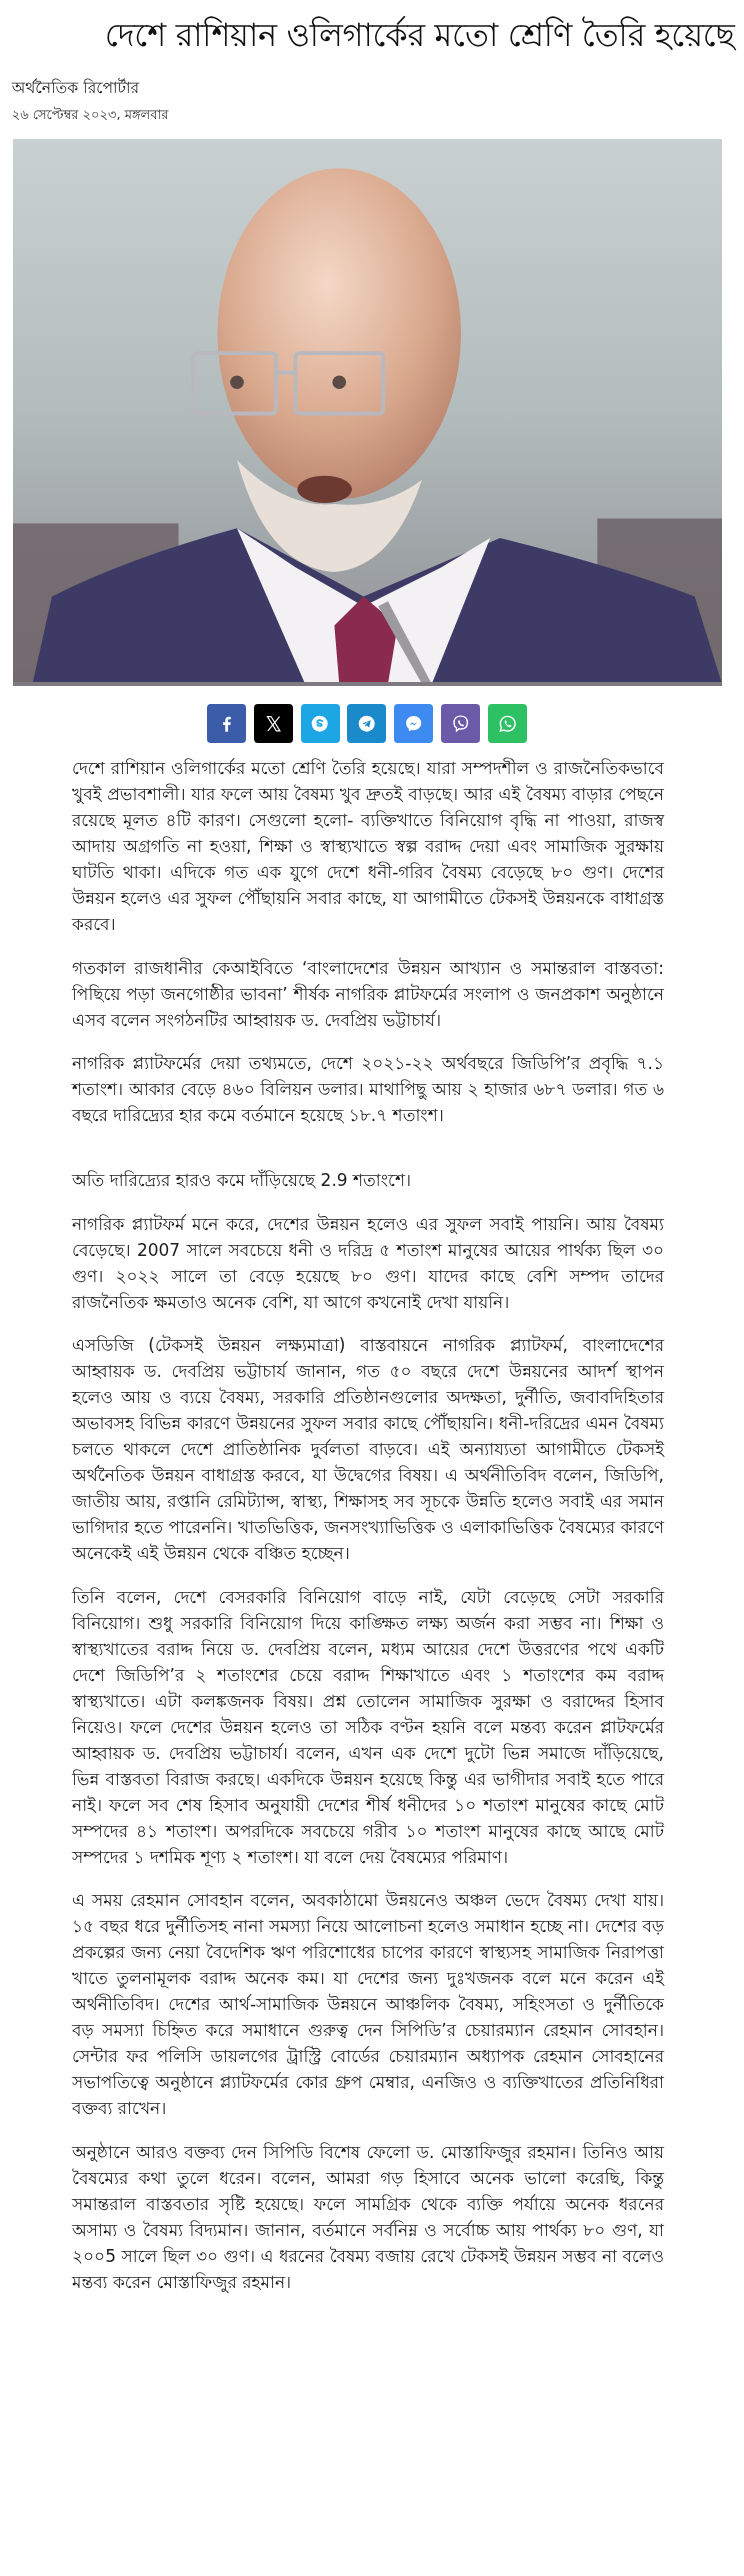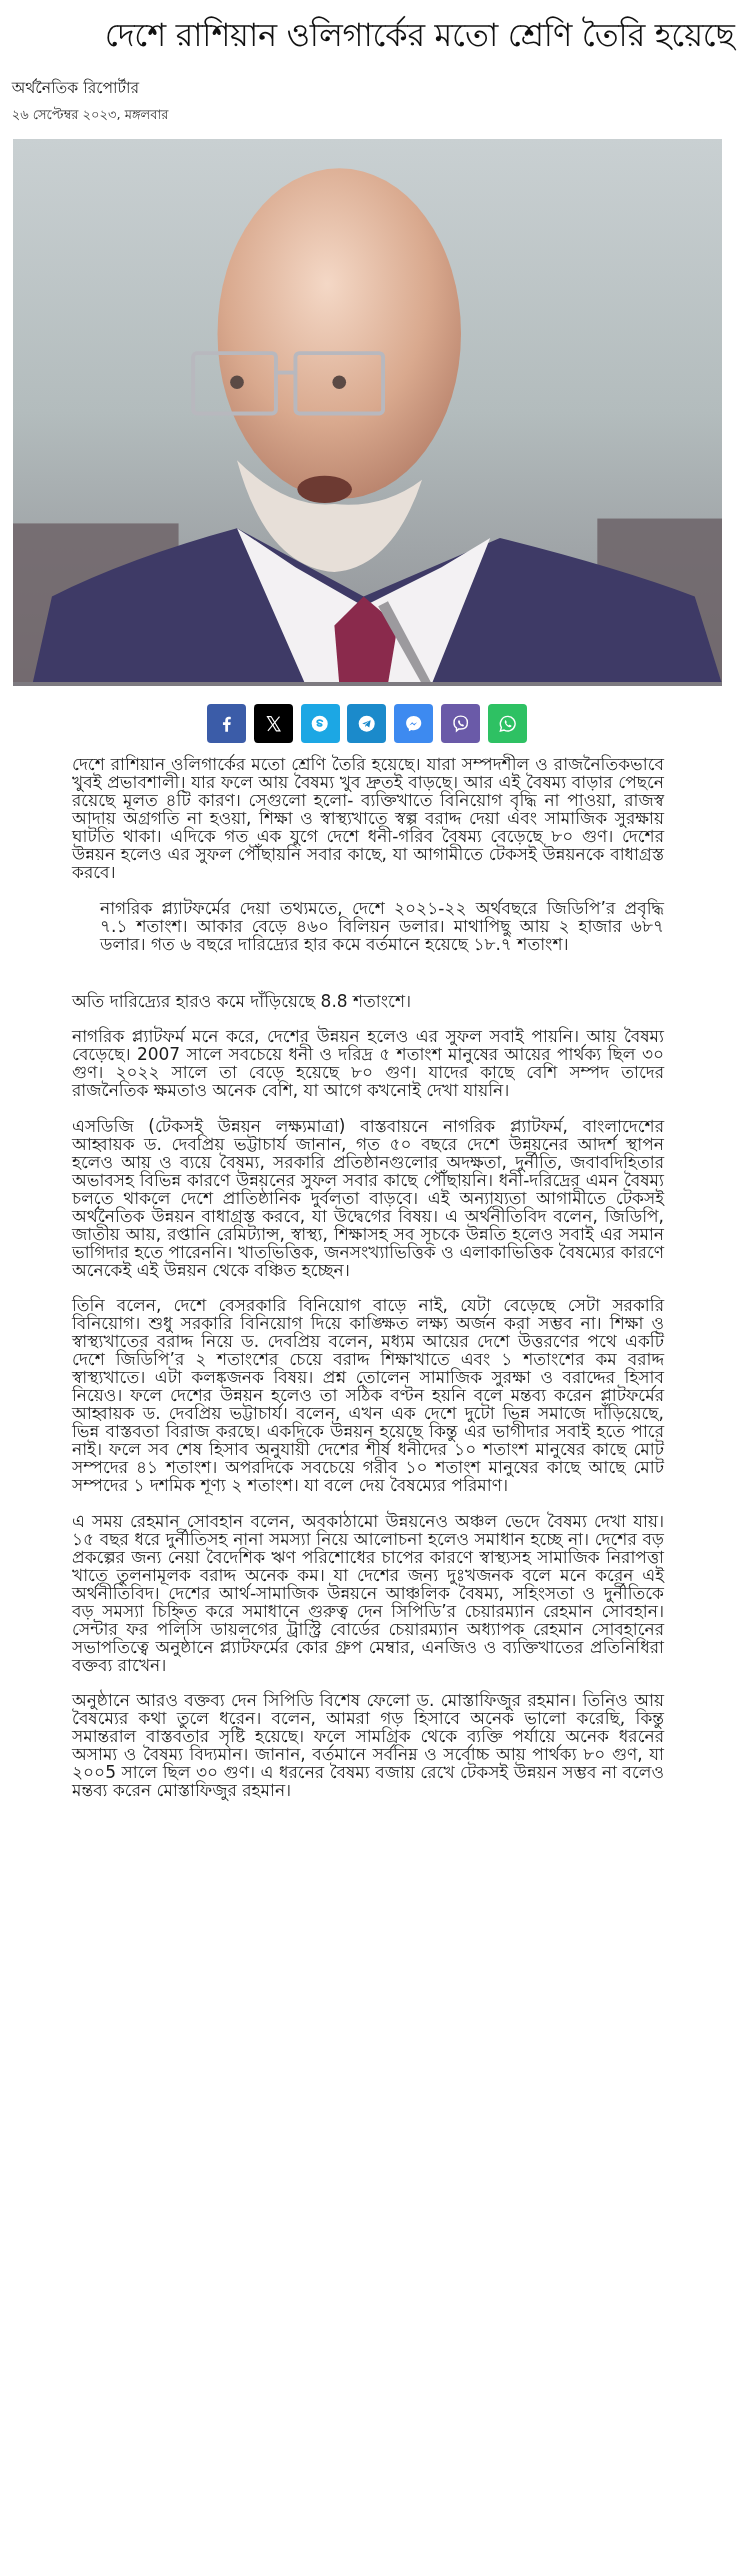--- a/index.html
+++ b/index.html
@@ -7,22 +7,22 @@
   .headline { position: absolute; left: 9.7px; top: 13.6px; width: 725px; font-size: 32px; line-height: 43px; font-weight: normal; margin: 0; color: #111; letter-spacing: -0.3px; white-space: nowrap; text-align: right; }
   .byline { position: absolute; left: 11.7px; top: 76px; font-size: 15.6px; color: #222; }
   .dateline { position: absolute; left: 11.7px; top: 105px; font-size: 13px; color: #333; }
   .photo { position: absolute; left: 12.7px; top: 139px; width: 709px; height: 545px; overflow: hidden; background: #b9c2c3; }
   .photo svg { display: block; width: 100%; height: 100%; }
   .photo-bottom { position: absolute; left: 12.7px; top: 682px; width: 709px; height: 3.9px; background: #7d7a80; }
   .share { position: absolute; left: 207px; top: 704px; display: flex; gap: 7.8px; }
   .share-btn { width: 39px; height: 39px; border-radius: 3.9px; display: flex; align-items: center; justify-content: center; cursor: pointer; }
   .share-btn svg { width: 21.4px; height: 21.4px; }
   .article { position: absolute; left: 72px; top: 755px; width: 592px; }
-  .article p { margin: 0 0 17.5px 0; font-size: 17px; line-height: 18px; text-align: justify; color: #1d1d1d; }
-  .article p.gap-after { margin-bottom: 39px; margin-left: 28px; }
+  .article p { margin: 0 0 17.5px 0; font-size: 17px; line-height: 26px; text-align: justify; color: #1d1d1d; }
+  .article p.gap-after { margin-bottom: 39px; }
 </style>
 </head>
 <body>
 
 <h1 class="headline">দেশে রাশিয়ান ওলিগার্কের মতো শ্রেণি তৈরি হয়েছে</h1>
 <div class="byline">অর্থনৈতিক রিপোর্টার</div>
 <div class="dateline">২৬ সেপ্টেম্বর ২০২৩, মঙ্গলবার</div>
 
 <div class="photo" aria-label="portrait-of-speaker">
   <svg viewBox="0 0 728 560" preserveAspectRatio="none">
@@ -96,21 +96,22 @@
   <div class="share-btn" style="background:#2ec163">
     <svg viewBox="0 0 24 24">
         <path d="M12 3.8a8.2 8.2 0 0 0-7.1 12.3L3.8 20.2l4.2-1.1A8.2 8.2 0 1 0 12 3.8z" fill="none" stroke="#fff" stroke-width="1.6"></path>
         <path d="M9.2 8.2c.3-.2.7-.2.9.1l.8 1.7c.1.3 0 .6-.2.8l-.5.5c.6 1.2 1.6 2.1 2.8 2.7l.5-.6c.2-.2.5-.3.8-.2l1.7.8c.3.2.4.6.2.9-.5.9-1.5 1.3-2.5 1-2.3-.8-4.1-2.6-4.9-4.9-.3-1 .1-2 .4-2.8z" fill="#fff"></path>
       </svg>
   </div>
 </div>
 
 <div class="article">
   <p>দেশে রাশিয়ান ওলিগার্কের মতো শ্রেণি তৈরি হয়েছে। যারা সম্পদশীল ও রাজনৈতিকভাবে খুবই প্রভাবশালী। যার ফলে আয় বৈষম্য খুব দ্রুতই বাড়ছে। আর এই বৈষম্য বাড়ার পেছনে রয়েছে মূলত ৪টি কারণ। সেগুলো হলো- ব্যক্তিখাতে বিনিয়োগ বৃদ্ধি না পাওয়া, রাজস্ব আদায় অগ্রগতি না হওয়া, শিক্ষা ও স্বাস্থ্যখাতে স্বল্প বরাদ্দ দেয়া এবং সামাজিক সুরক্ষায় ঘাটতি থাকা। এদিকে গত এক যুগে দেশে ধনী-গরিব বৈষম্য বেড়েছে ৮০ গুণ। দেশের উন্নয়ন হলেও এর সুফল পৌঁছায়নি সবার কাছে, যা আগামীতে টেকসই উন্নয়নকে বাধাগ্রস্ত করবে।</p>
+  <p>গতকাল রাজধানীর কেআইবিতে ‘বাংলাদেশের উন্নয়ন আখ্যান ও সমান্তরাল বাস্তবতা: পিছিয়ে পড়া জনগোষ্ঠীর ভাবনা’ শীর্ষক নাগরিক প্লাটফর্মের সংলাপ ও জনপ্রকাশ অনুষ্ঠানে এসব বলেন সংগঠনটির আহ্বায়ক ড. দেবপ্রিয় ভট্টাচার্য।</p>
   <p class="gap-after">নাগরিক প্ল্যাটফর্মের দেয়া তথ্যমতে, দেশে ২০২১-২২ অর্থবছরে জিডিপি’র প্রবৃদ্ধি ৭.১ শতাংশ। আকার বেড়ে ৪৬০ বিলিয়ন ডলার। মাথাপিছু আয় ২ হাজার ৬৮৭ ডলার। গত ৬ বছরে দারিদ্র্যের হার কমে বর্তমানে হয়েছে ১৮.৭ শতাংশ।</p>
-  <p>অতি দারিদ্র্যের হারও কমে দাঁড়িয়েছে 8.8 শতাংশে।</p>
+  <p>অতি দারিদ্র্যের হারও কমে দাঁড়িয়েছে 2.9 শতাংশে।</p>
   <p>নাগরিক প্ল্যাটফর্ম মনে করে, দেশের উন্নয়ন হলেও এর সুফল সবাই পায়নি। আয় বৈষম্য বেড়েছে। 2007 সালে সবচেয়ে ধনী ও দরিদ্র ৫ শতাংশ মানুষের আয়ের পার্থক্য ছিল ৩০ গুণ। ২০২২ সালে তা বেড়ে হয়েছে ৮০ গুণ। যাদের কাছে বেশি সম্পদ তাদের রাজনৈতিক ক্ষমতাও অনেক বেশি, যা আগে কখনোই দেখা যায়নি।</p>
   <p>এসডিজি (টেকসই উন্নয়ন লক্ষ্যমাত্রা) বাস্তবায়নে নাগরিক প্ল্যাটফর্ম, বাংলাদেশের আহ্বায়ক ড. দেবপ্রিয় ভট্টাচার্য জানান, গত ৫০ বছরে দেশে উন্নয়নের আদর্শ স্থাপন হলেও আয় ও ব্যয়ে বৈষম্য, সরকারি প্রতিষ্ঠানগুলোর অদক্ষতা, দুর্নীতি, জবাবদিহিতার অভাবসহ বিভিন্ন কারণে উন্নয়নের সুফল সবার কাছে পৌঁছায়নি। ধনী-দরিদ্রের এমন বৈষম্য চলতে থাকলে দেশে প্রাতিষ্ঠানিক দুর্বলতা বাড়বে। এই অন্যায্যতা আগামীতে টেকসই অর্থনৈতিক উন্নয়ন বাধাগ্রস্ত করবে, যা উদ্বেগের বিষয়। এ অর্থনীতিবিদ বলেন, জিডিপি, জাতীয় আয়, রপ্তানি রেমিট্যান্স, স্বাস্থ্য, শিক্ষাসহ সব সূচকে উন্নতি হলেও সবাই এর সমান ভাগিদার হতে পারেননি। খাতভিত্তিক, জনসংখ্যাভিত্তিক ও এলাকাভিত্তিক বৈষম্যের কারণে অনেকেই এই উন্নয়ন থেকে বঞ্চিত হচ্ছেন।</p>
   <p>তিনি বলেন, দেশে বেসরকারি বিনিয়োগ বাড়ে নাই, যেটা বেড়েছে সেটা সরকারি বিনিয়োগ। শুধু সরকারি বিনিয়োগ দিয়ে কাঙ্ক্ষিত লক্ষ্য অর্জন করা সম্ভব না। শিক্ষা ও স্বাস্থ্যখাতের বরাদ্দ নিয়ে ড. দেবপ্রিয় বলেন, মধ্যম আয়ের দেশে উত্তরণের পথে একটি দেশে জিডিপি’র ২ শতাংশের চেয়ে বরাদ্দ শিক্ষাখাতে এবং ১ শতাংশের কম বরাদ্দ স্বাস্থ্যখাতে। এটা কলঙ্কজনক বিষয়। প্রশ্ন তোলেন সামাজিক সুরক্ষা ও বরাদ্দের হিসাব নিয়েও। ফলে দেশের উন্নয়ন হলেও তা সঠিক বণ্টন হয়নি বলে মন্তব্য করেন প্লাটফর্মের আহ্বায়ক ড. দেবপ্রিয় ভট্টাচার্য। বলেন, এখন এক দেশে দুটো ভিন্ন সমাজে দাঁড়িয়েছে, ভিন্ন বাস্তবতা বিরাজ করছে। একদিকে উন্নয়ন হয়েছে কিন্তু এর ভাগীদার সবাই হতে পারে নাই। ফলে সব শেষ হিসাব অনুযায়ী দেশের শীর্ষ ধনীদের ১০ শতাংশ মানুষের কাছে মোট সম্পদের ৪১ শতাংশ। অপরদিকে সবচেয়ে গরীব ১০ শতাংশ মানুষের কাছে আছে মোট সম্পদের ১ দশমিক শূণ্য ২ শতাংশ। যা বলে দেয় বৈষম্যের পরিমাণ।</p>
   <p>এ সময় রেহমান সোবহান বলেন, অবকাঠামো উন্নয়নেও অঞ্চল ভেদে বৈষম্য দেখা যায়। ১৫ বছর ধরে দুর্নীতিসহ নানা সমস্যা নিয়ে আলোচনা হলেও সমাধান হচ্ছে না। দেশের বড় প্রকল্পের জন্য নেয়া বৈদেশিক ঋণ পরিশোধের চাপের কারণে স্বাস্থ্যসহ সামাজিক নিরাপত্তা খাতে তুলনামূলক বরাদ্দ অনেক কম। যা দেশের জন্য দুঃখজনক বলে মনে করেন এই অর্থনীতিবিদ। দেশের আর্থ-সামাজিক উন্নয়নে আঞ্চলিক বৈষম্য, সহিংসতা ও দুর্নীতিকে বড় সমস্যা চিহ্নিত করে সমাধানে গুরুত্ব দেন সিপিডি’র চেয়ারম্যান রেহমান সোবহান। সেন্টার ফর পলিসি ডায়লগের ট্রাস্ট্রি বোর্ডের চেয়ারম্যান অধ্যাপক রেহমান সোবহানের সভাপতিত্বে অনুষ্ঠানে প্ল্যাটফর্মের কোর গ্রুপ মেম্বার, এনজিও ও ব্যক্তিখাতের প্রতিনিধিরা বক্তব্য রাখেন।</p>
   <p>অনুষ্ঠানে আরও বক্তব্য দেন সিপিডি বিশেষ ফেলো ড. মোস্তাফিজুর রহমান। তিনিও আয় বৈষম্যের কথা তুলে ধরেন। বলেন, আমরা গড় হিসাবে অনেক ভালো করেছি, কিন্তু সমান্তরাল বাস্তবতার সৃষ্টি হয়েছে। ফলে সামগ্রিক থেকে ব্যক্তি পর্যায়ে অনেক ধরনের অসাম্য ও বৈষম্য বিদ্যমান। জানান, বর্তমানে সর্বনিম্ন ও সর্বোচ্চ আয় পার্থক্য ৮০ গুণ, যা ২০০5 সালে ছিল ৩০ গুণ। এ ধরনের বৈষম্য বজায় রেখে টেকসই উন্নয়ন সম্ভব না বলেও মন্তব্য করেন মোস্তাফিজুর রহমান।</p>
 </div>
 
 
 </body></html>

